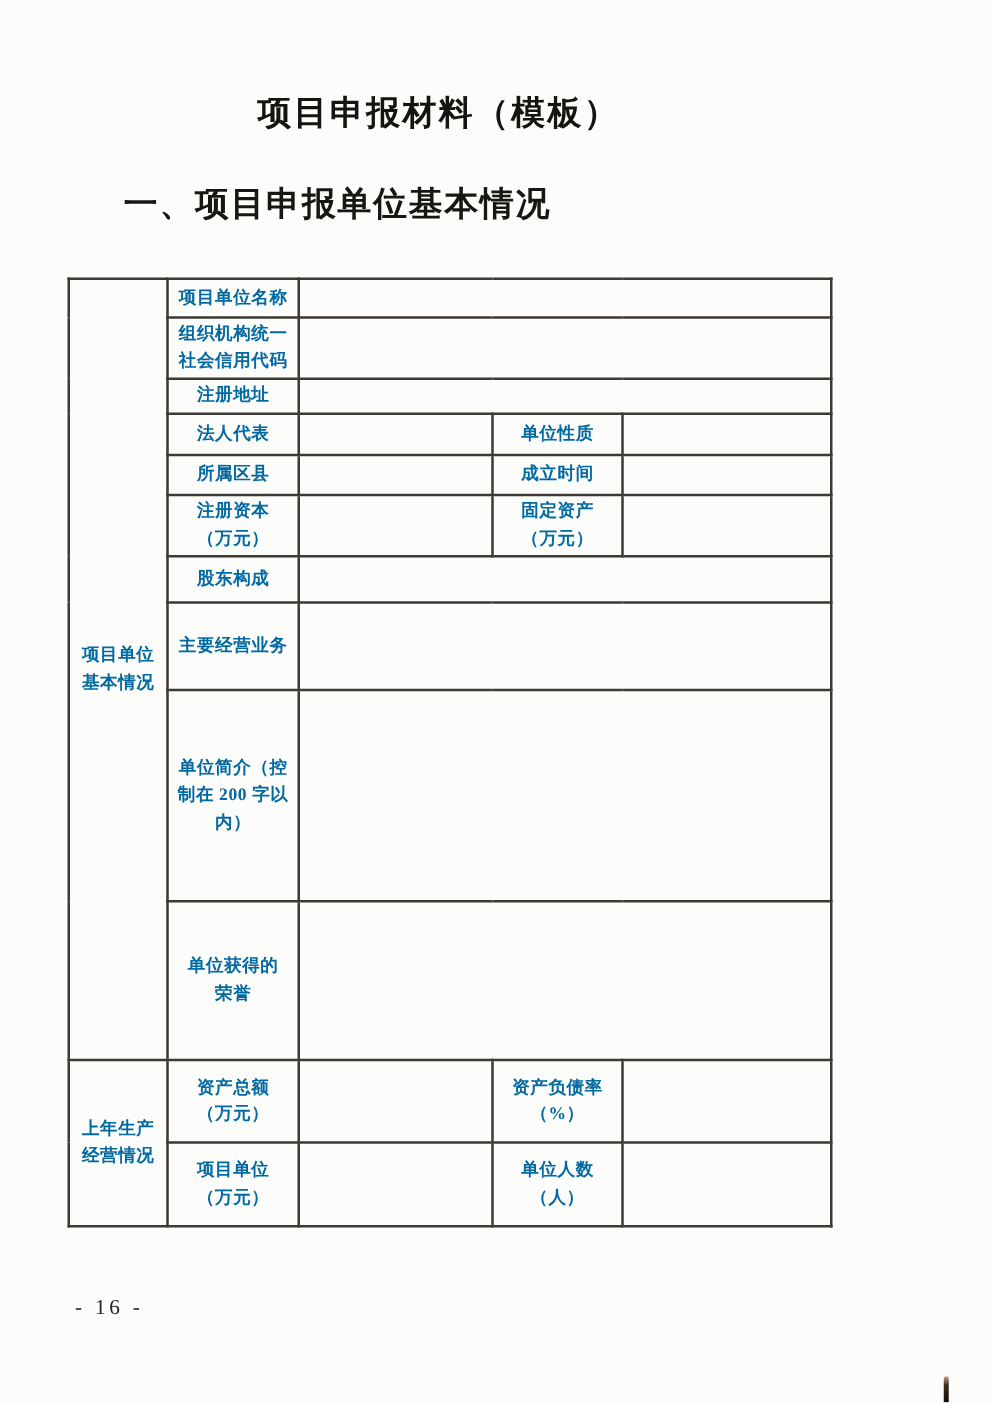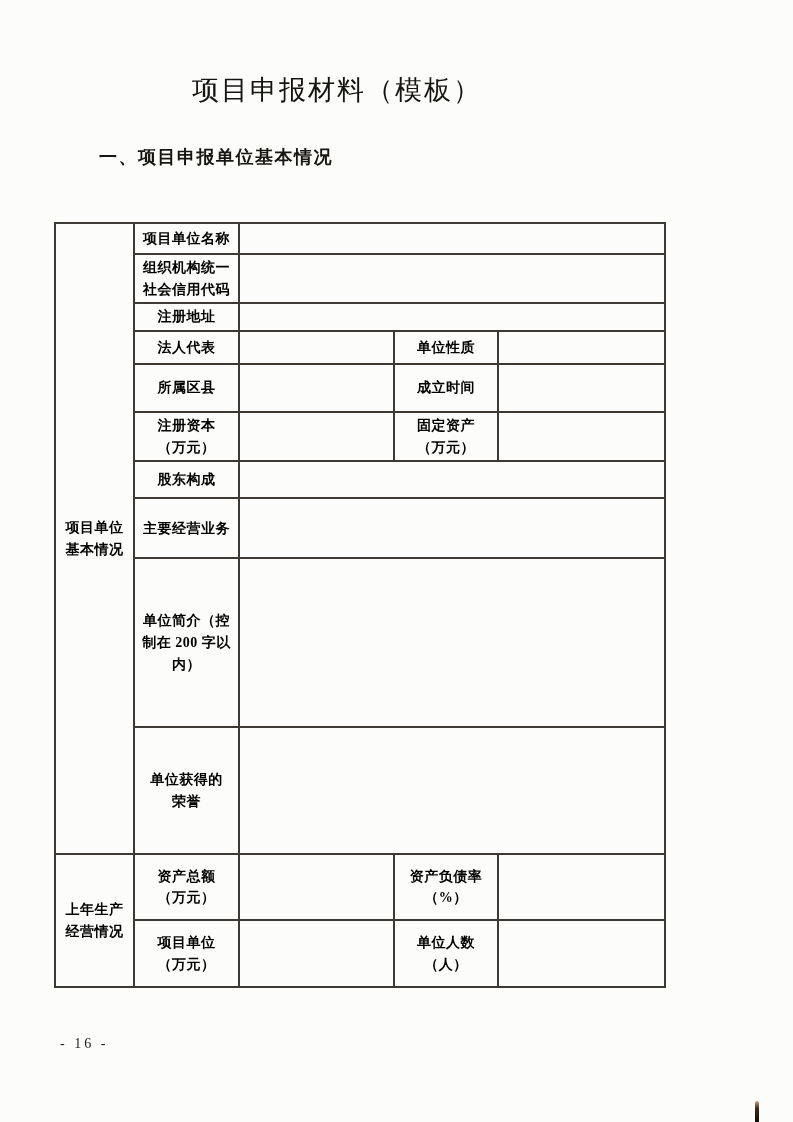--- a/index.html
+++ b/index.html
@@ -11,37 +11,37 @@
     position: relative;
     width: 793px;
     height: 1122px;
     background: #fcfcfa;
     overflow: hidden;
     font-family: "Liberation Serif", serif;
     color: #1d1b17;
   }
   .doc-title {
     position: absolute;
-    left: 192px;
+    left: 206px;
     top: 72px;
     width: 280px;
     font-family: "Liberation Sans", sans-serif;
     font-size: 27px;
-    font-weight: 400;
+    font-weight: 700;
     letter-spacing: 2px;
     text-align: right;
     white-space: nowrap;
     color: #161411;
   }
   .section-heading {
     position: absolute;
     left: 99px;
     top: 145px;
     font-family: "Liberation Sans", sans-serif;
-    font-size: 18px;
+    font-size: 27px;
     font-weight: 900;
     letter-spacing: 1.5px;
     white-space: nowrap;
     color: #181612;
   }
   table.form {
     position: absolute;
     left: 54px;
     top: 222px;
     width: 610px;
@@ -51,31 +51,31 @@
   table.form td {
     border: 2px solid #3d3935;
     padding: 2px 5px;
     font-size: 14px;
     font-weight: bold;
     letter-spacing: 0.5px;
     line-height: 1.55;
     text-align: center;
     vertical-align: middle;
     white-space: pre-line;
-    color: #000000;
+    color: #0369a1;
     overflow: hidden;
   }
   table.form td.value {
     
   }
   .page-number {
     position: absolute;
     left: 60px;
     top: 1036px;
-    font-size: 14px;
+    font-size: 17px;
     letter-spacing: 3px;
     color: #242220;
   }
   .scan-artifact {
     position: absolute;
     left: 755px;
     top: 1101px;
     width: 4px;
     height: 21px;
     background: linear-gradient(#c9a58a, #3a2a1a 35%, #120d08);
@@ -114,39 +114,39 @@
       <tr style="height:17px">
         <td>注册地址</td>
         <td class="value" colspan="3"></td>
       </tr>
       <tr style="height:33px">
         <td>法人代表</td>
         <td class="value"></td>
         <td>单位性质</td>
         <td class="value"></td>
       </tr>
-      <tr style="height:48px">
+      <tr style="height:32px">
         <td>所属区县</td>
         <td class="value"></td>
         <td>成立时间</td>
         <td class="value"></td>
       </tr>
       <tr style="height:47px">
         <td>注册资本
 （万元）</td>
         <td class="value"></td>
         <td>固定资产
 （万元）</td>
         <td class="value"></td>
       </tr>
       <tr style="height:37px">
         <td>股东构成</td>
         <td class="value" colspan="3"></td>
       </tr>
-      <tr style="height:60px">
+      <tr style="height:70px">
         <td>主要经营业务</td>
         <td class="value" colspan="3"></td>
       </tr>
       <tr style="height:169px">
         <td>单位简介（控
 制在 200 字以
 内）</td>
         <td class="value" colspan="3"></td>
       </tr>
       <tr style="height:127px">

